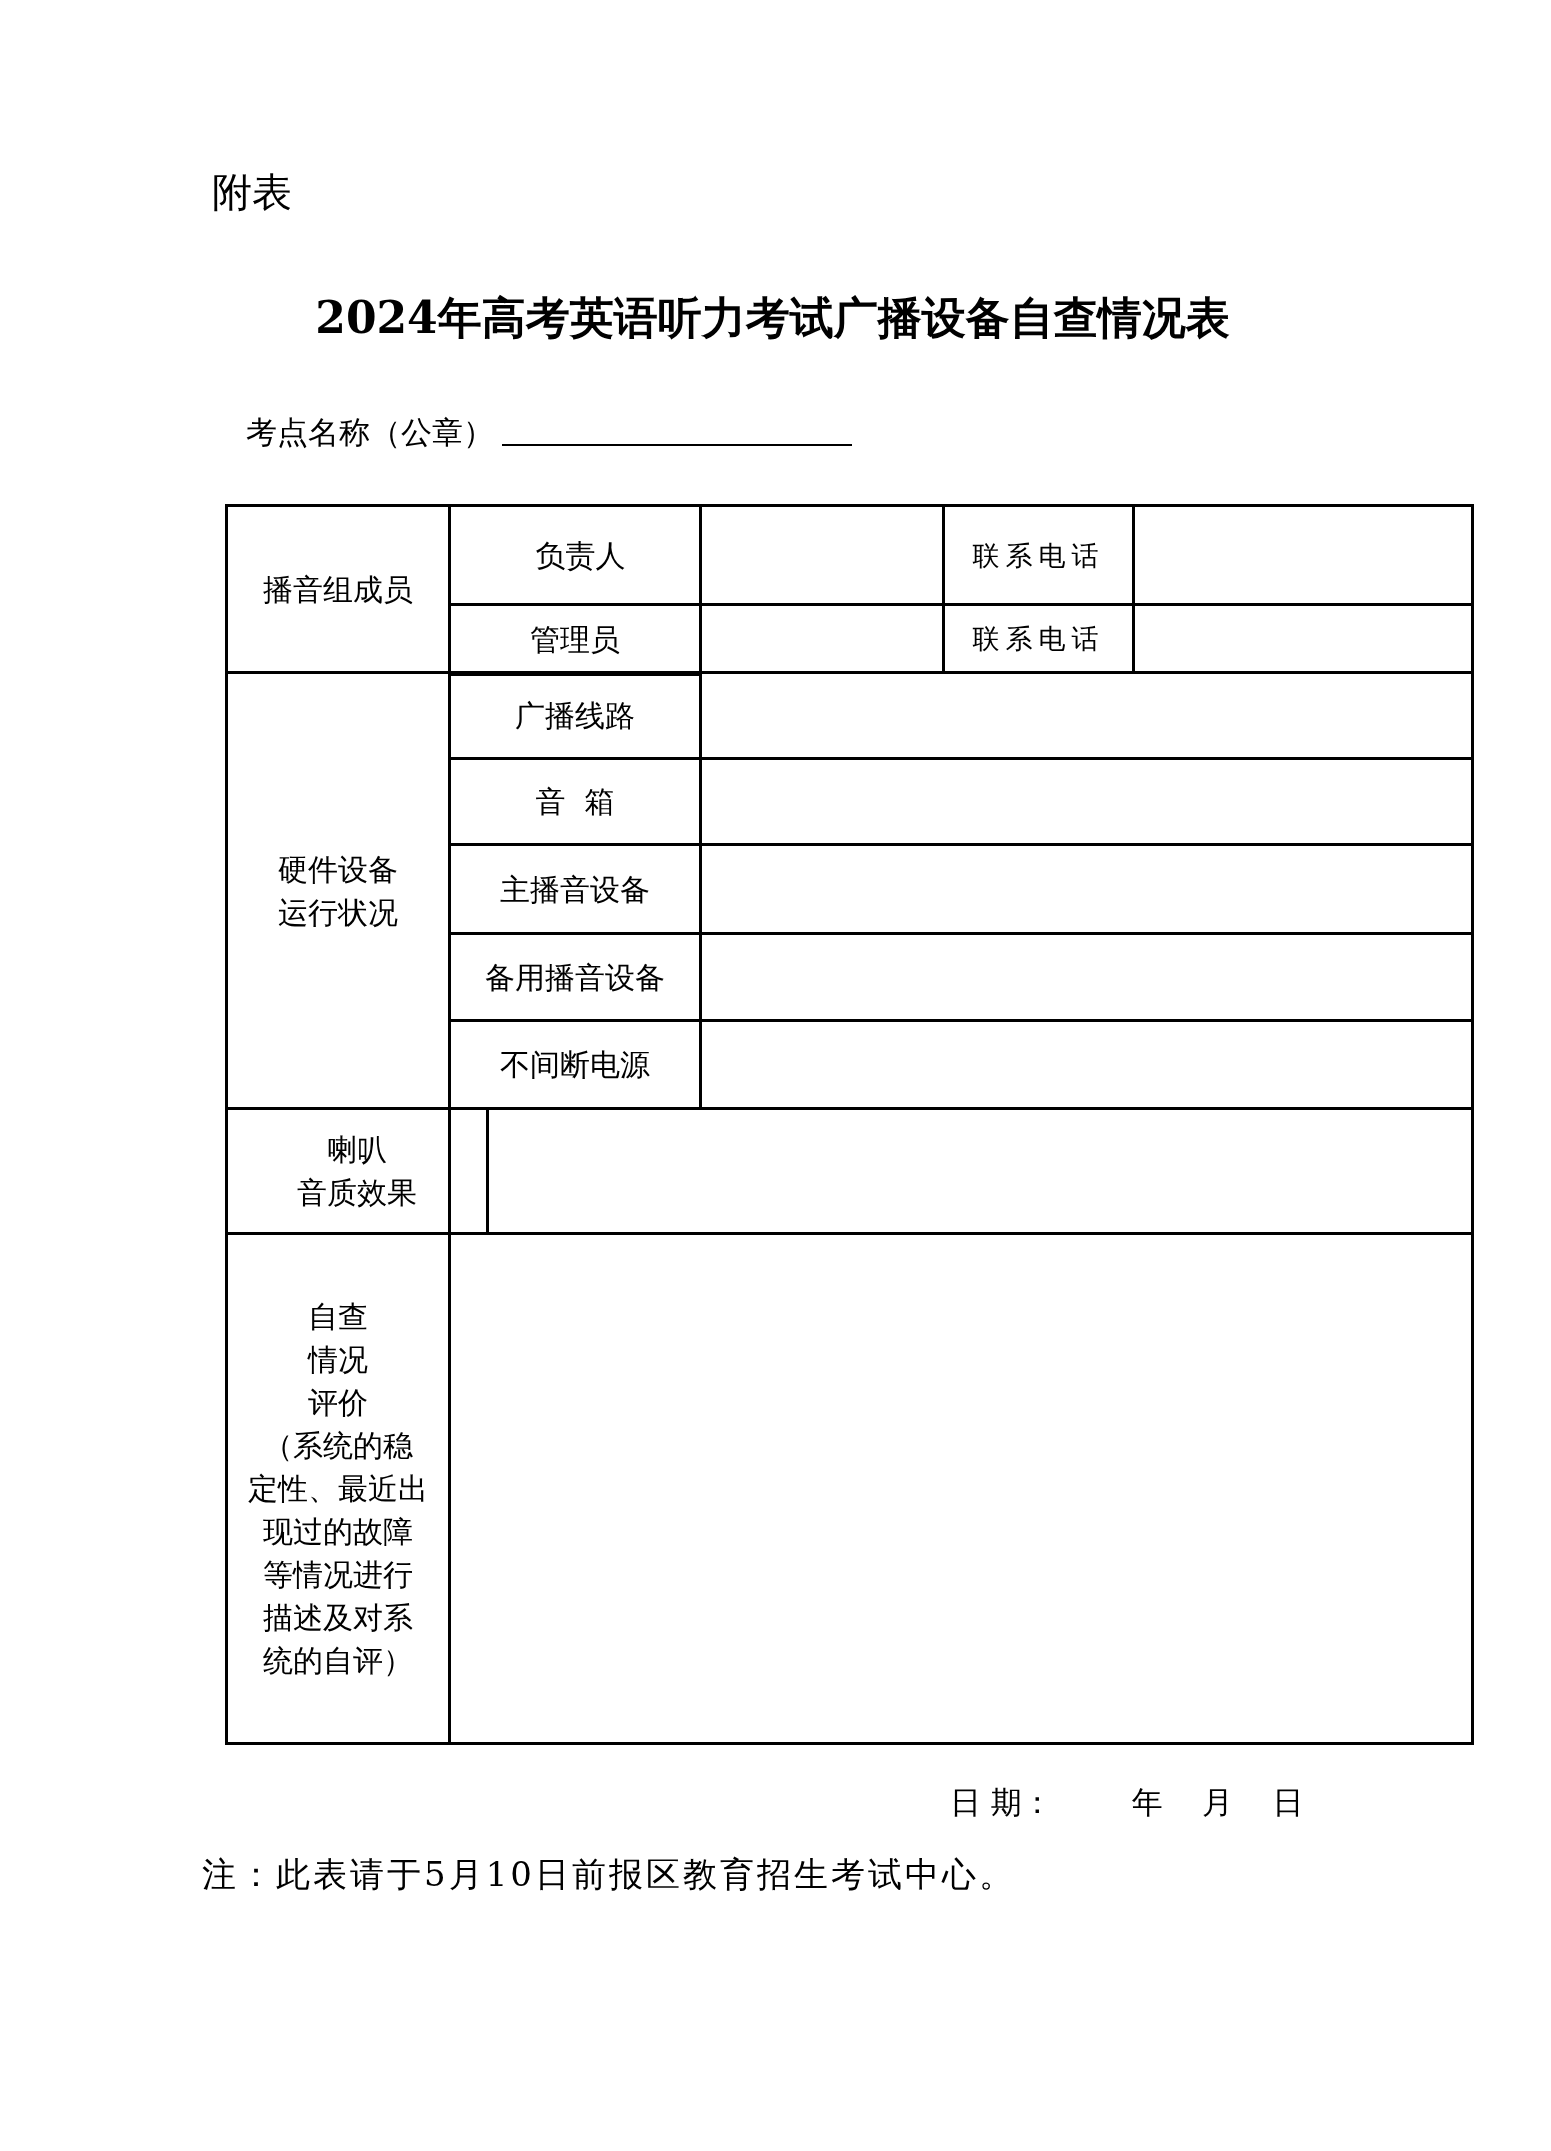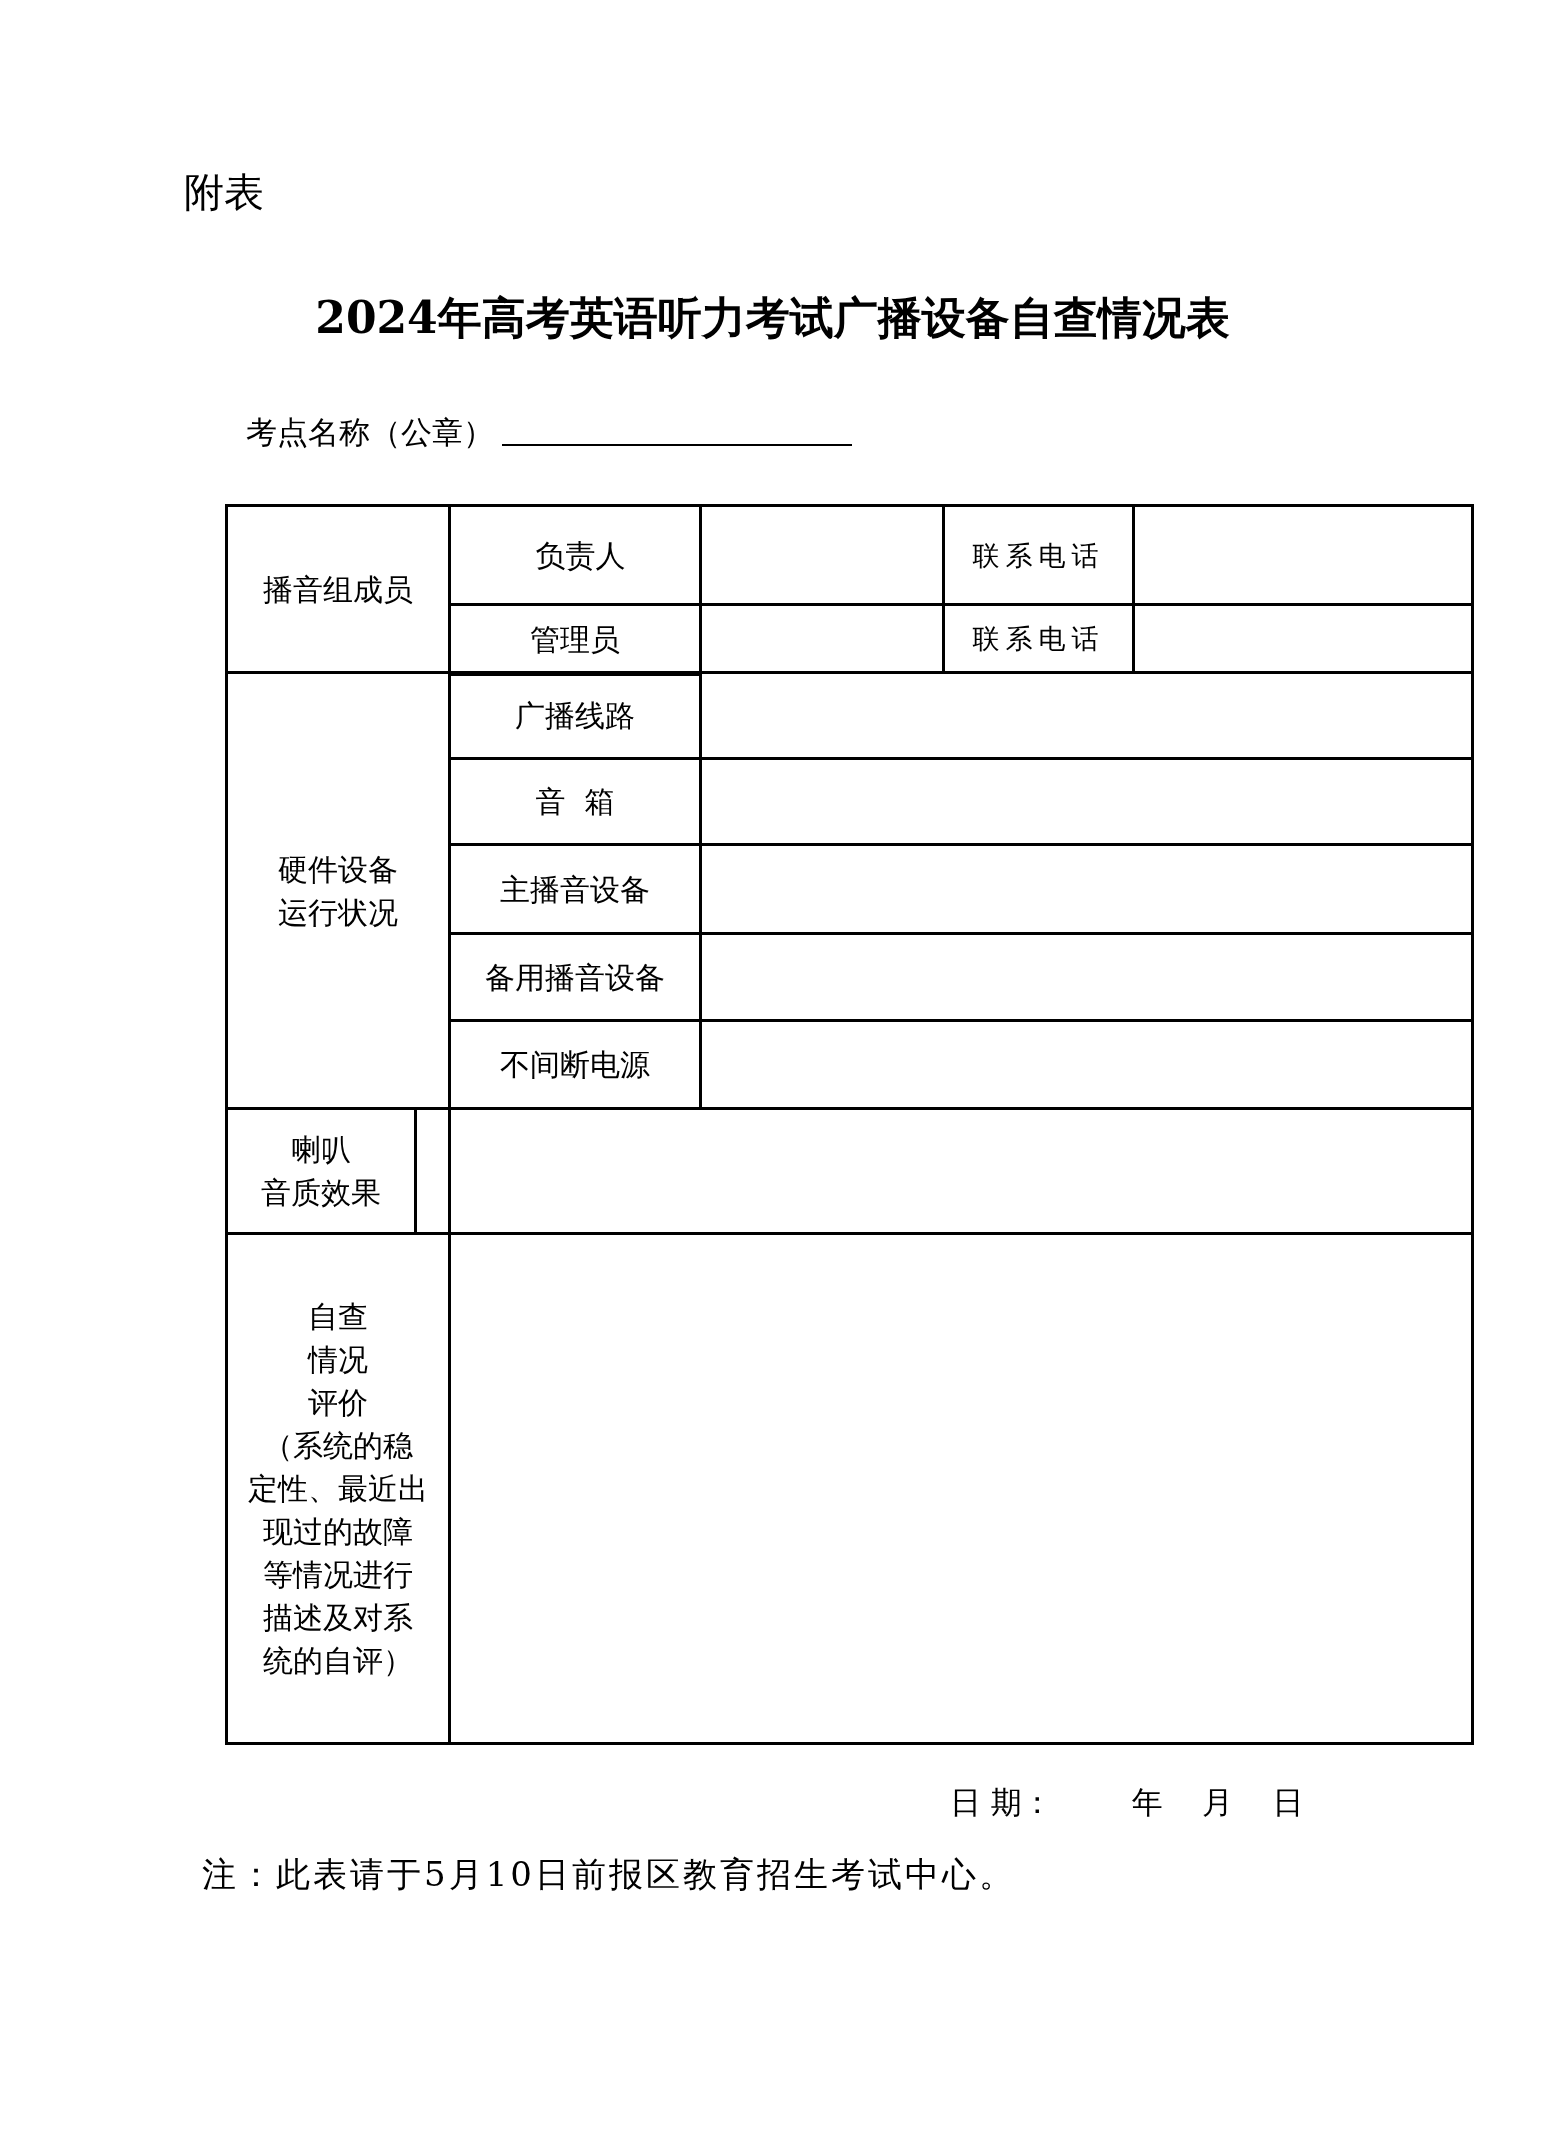--- a/index.html
+++ b/index.html
@@ -1,19 +1,19 @@
 <!DOCTYPE html>
 <html><head>
 <meta charset="utf-8">
 <style>
   html, body { margin:0; padding:0; background:#ffffff; }
   body { width:1551px; height:2151px; position:relative; overflow:hidden;
          font-family:"DejaVu Serif","Liberation Serif",serif; color:#000; }
   .abs { position:absolute; }
-  .appendix { left:184px; top:168px; font-size:40px; line-height:48px; }
+  .appendix { left:212px; top:168px; font-size:40px; line-height:48px; }
   .title { left:0; width:1551px; top:290px; text-align:center; font-size:44px; line-height:56px; font-weight:bold; padding-left:0; }
   .title span { position:relative; left:-3px; }
   .site { left:246px; top:410px; font-size:31px; line-height:44px; display:flex; align-items:flex-start; }
   .site .blank { display:inline-block; width:350px; border-bottom:2px solid #000; margin-left:8px; height:34px; }
   .cell { position:absolute; box-sizing:border-box; border:3px solid #000; display:flex; align-items:center; justify-content:center; text-align:center; font-size:30px; line-height:43px; }
   .cell.small { font-size:27px; letter-spacing:6px; }
   .cell .txt { white-space:pre-line; }
   .date { left:950px; top:1780px; font-size:31px; line-height:44px; white-space:pre; }
   .note { left:202px; top:1850px; font-size:34px; line-height:48px; letter-spacing:3px; }
 </style>
@@ -94,21 +94,21 @@
       <span class="txt"></span>
     </div>
 
   <div class="cell" style="left:448px;top:1019px;width:254px;height:91px;">
       <span class="txt">不间断电源</span>
     </div>
   <div class="cell" style="left:699px;top:1019px;width:775px;height:91px;">
       <span class="txt"></span>
     </div>
 
-  <div class="cell" style="left:225px;top:1107px;width:192px;height:128px;">
+  <div class="cell" style="left:225px;top:1107px;width:264px;height:128px;">
       <span class="txt">喇叭
 音质效果</span>
     </div>
   <div class="cell" style="left:448px;top:1107px;width:1026px;height:128px;">
       <span class="txt"></span>
     </div>
 
   <div class="cell" style="left:225px;top:1232px;width:226px;height:513px;">
       <span class="txt">自查
 情况

